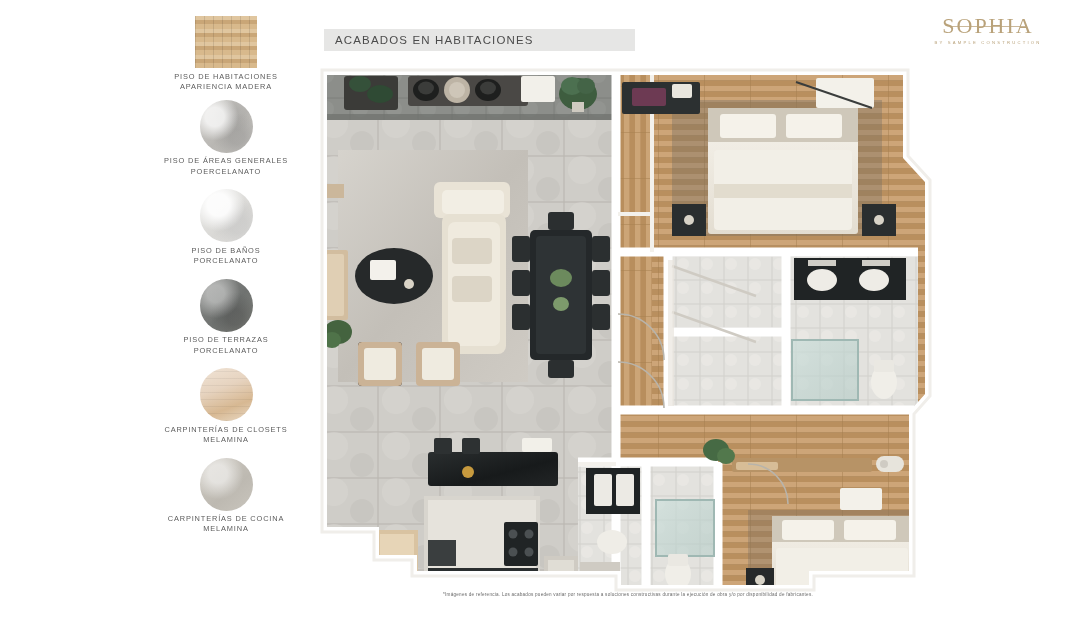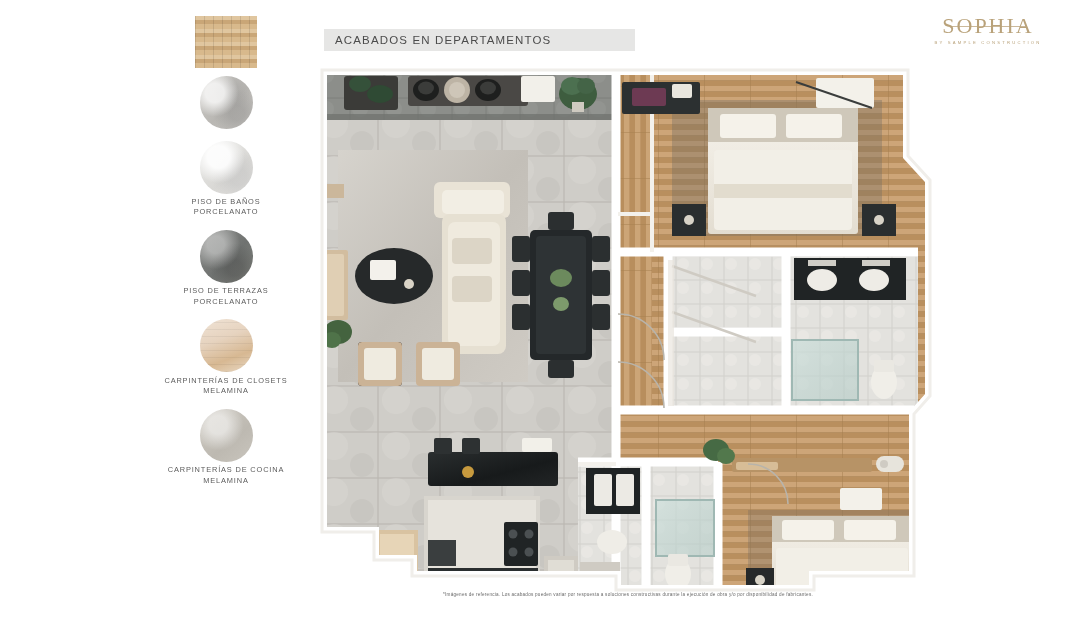--- a/index.html
+++ b/index.html
@@ -172,35 +172,39 @@
 </style>
 </head>
 <body>
 
 <div id="brand">
   <div class="word">SOPHIA</div>
   <div class="sub">BY SAMPLE CONSTRUCTION</div>
 </div>
 
 <div id="title-band">
-  <div class="txt">ACABADOS EN DEPARTAMENTOS</div>
+  <div class="txt">ACABADOS EN HABITACIONES</div>
 </div>
 
 <div id="legend">
 
   <div class="legend-item">
     <div class="swatch-wrap">
       <div class="swatch sw-wood-floor"></div>
     </div>
+    <div class="legend-label">PISO DE HABITACIONES
+APARIENCIA  MADERA</div>
   </div>
 
   <div class="legend-item legend-spacer-1">
     <div class="swatch-wrap">
       <div class="swatch circle sw-porc-general"></div>
     </div>
+    <div class="legend-label">PISO DE ÁREAS GENERALES
+POERCELANATO</div>
   </div>
 
   <div class="legend-item legend-spacer-1">
     <div class="swatch-wrap">
       <div class="swatch circle sw-porc-bath"></div>
     </div>
     <div class="legend-label">PISO DE BAÑOS
 PORCELANATO</div>
   </div>
 

